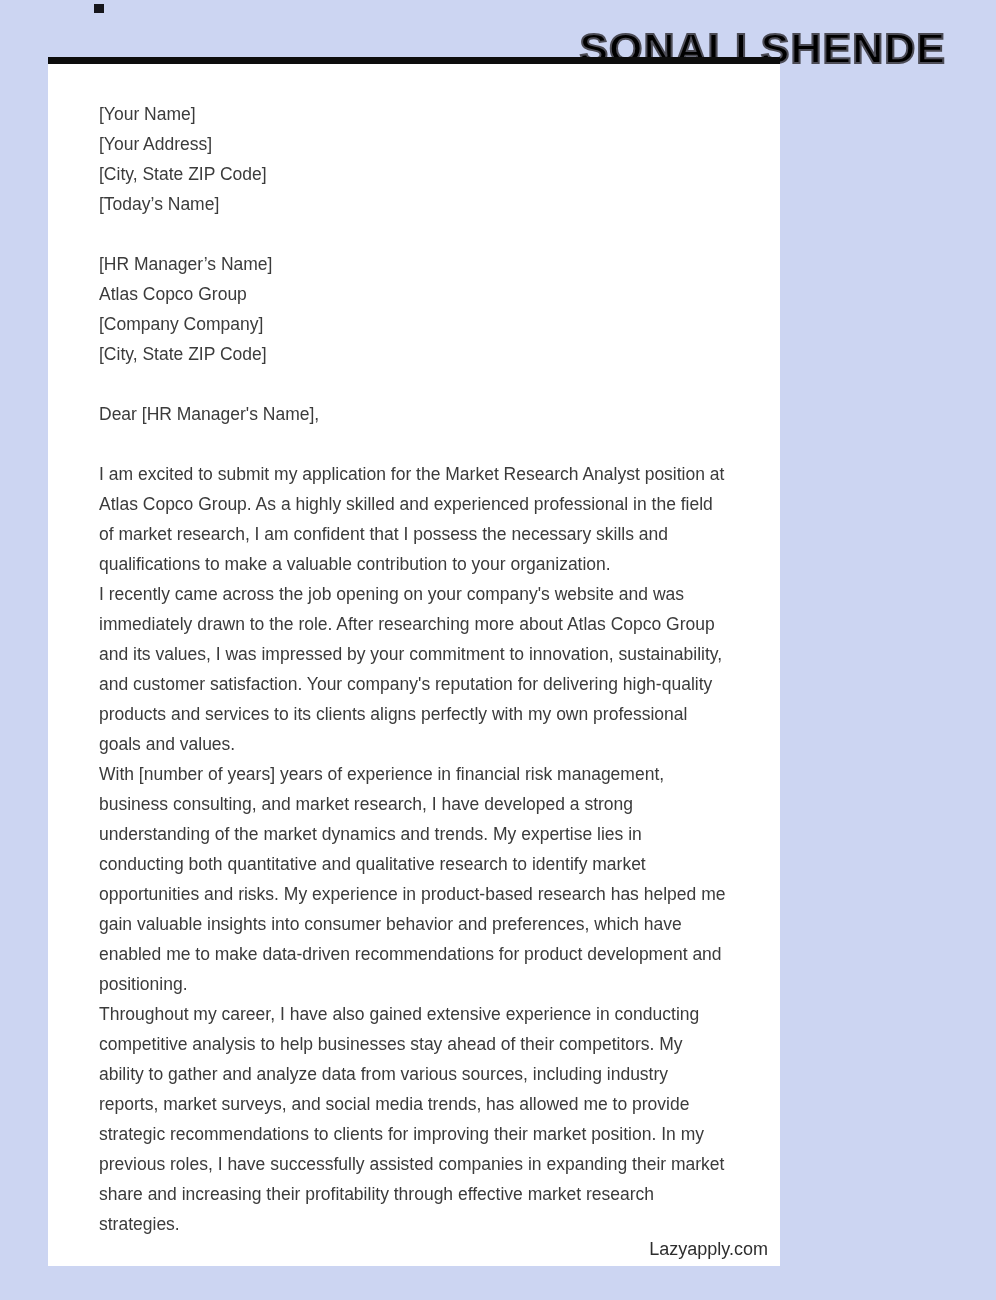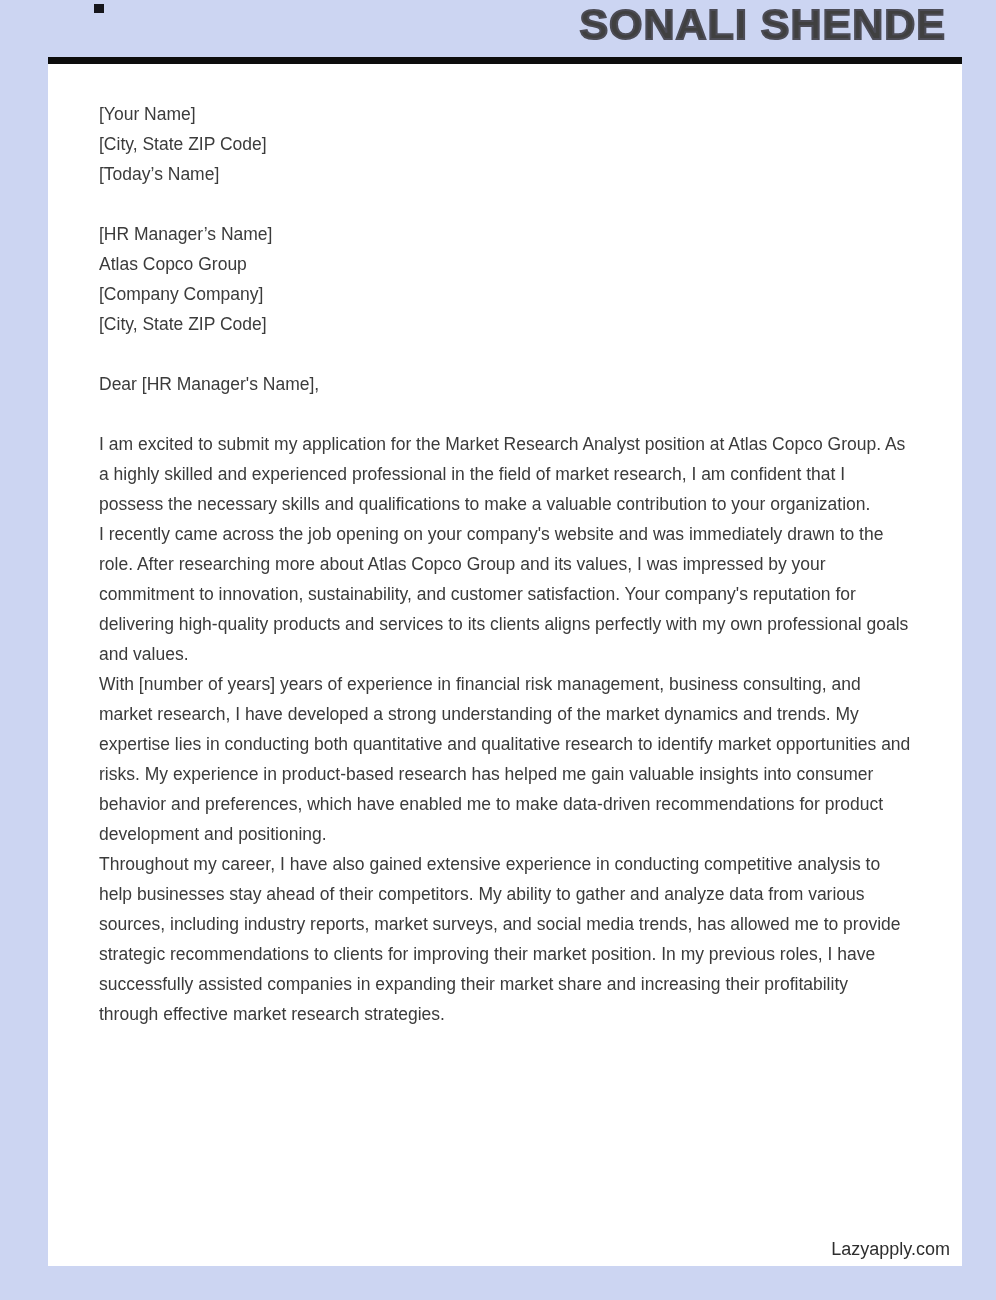--- a/index.html
+++ b/index.html
@@ -17,35 +17,35 @@
     position: absolute;
     left: 94px;
     top: 4px;
     width: 10px;
     height: 9px;
     background: #16161c;
   }
 
   .header-name {
     position: absolute;
-    top: 0;
+    top: 24px;
     right: 50px;
     font-size: 43px;
     font-weight: 700;
     letter-spacing: 1px;
-    color: #404040;
+    color: #000000;
     -webkit-text-stroke: 2px #4c4c56;
     white-space: nowrap;
   }
 
   .page {
     position: absolute;
     left: 48px;
     top: 57px;
-    width: 914px;
+    width: 732px;
     height: 1209px;
     background: #ffffff;
     border-top: 7px solid #0d0d0d;
     padding: 35px 50px 0 51px;
     overflow: hidden;
   }
 
   .letter {
     font-size: 17.5px;
     line-height: 30px;
@@ -71,20 +71,21 @@
 
 <div class="corner-mark"></div>
 
 <div class="header-name">SONALI SHENDE</div>
 
 <div class="page">
   <div class="letter">
 
     <div class="block">
       <p>[Your Name]</p>
+      <p>[Your Address]</p>
       <p>[City, State ZIP Code]</p>
       <p>[Today’s Name]</p>
     </div>
 
     <div class="block">
       <p>[HR Manager’s Name]</p>
       <p>Atlas Copco Group</p>
       <p>[Company Company]</p>
       <p>[City, State ZIP Code]</p>
     </div>

